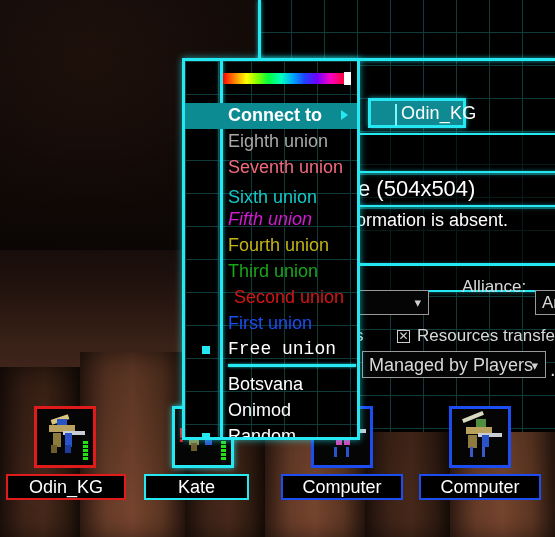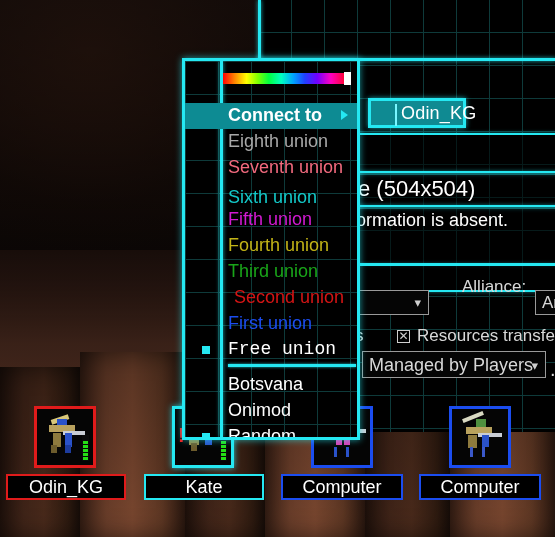--- a/index.html
+++ b/index.html
@@ -354,21 +354,21 @@
     </div>
     <div class="excl">!</div>
     <div class="hpbar">
         <i></i>
         <i></i>
         <i></i>
         <i></i>
         <i></i>
       </div>
   </div>
-  <div class="slot-name" style="left:144px; top:474px; width:120px; border-color:#25e8f2;">
+  <div class="slot-name" style="left:144px; top:474px; width:105px; border-color:#25e8f2;">
     <span>Kate</span>
   </div>
 
   <div class="slot-portrait" style="left:311px; top:406px; border-color:#1b4df0;">
     <div class="sprite">
       <span style="left:8px;top:24px;width:22px;height:6px;background:#b2a35c;transform:rotate(6deg);"></span>
       <span style="left:26px;top:20px;width:26px;height:4px;background:#c9cdd4;"></span>
       <span style="left:18px;top:18px;width:9px;height:9px;background:#9c9a86;"></span>
       <span style="left:22px;top:30px;width:6px;height:6px;background:#e23ab5;"></span>
       <span style="left:30px;top:30px;width:6px;height:6px;background:#e23ab5;"></span>
@@ -409,21 +409,21 @@
         <div class="mrow" style="top: 68px;">
           <span class="mtxt" style="color: rgb(168, 168, 168);">Eighth union</span>
         </div>
         <div class="mrow" style="top: 94px;">
           <span class="mtxt" style="color: rgb(242, 106, 126); text-align: right;">Seventh union</span>
         </div>
         <div class="mrow" style="top: 124px;">
           <span class="mtxt" style="color: rgb(19, 201, 201);">Sixth union</span>
         </div>
         <div class="mrow" style="top: 146px;">
-          <span class="mtxt" style="color: rgb(210, 26, 210);">Fifth union</span>
+          <span class="mtxt" style="color: rgb(210, 26, 210); font-style: italic;">Fifth union</span>
         </div>
         <div class="mrow" style="top: 172px;">
           <span class="mtxt" style="color: rgb(194, 180, 23);">Fourth union</span>
         </div>
         <div class="mrow" style="top: 198px;">
           <span class="mtxt" style="color: rgb(25, 165, 25);">Third union</span>
         </div>
         <div class="mrow" style="top: 224px;">
           <span class="mtxt" style="color: rgb(212, 21, 21); margin-left: 6px;">Second union</span>
         </div>

